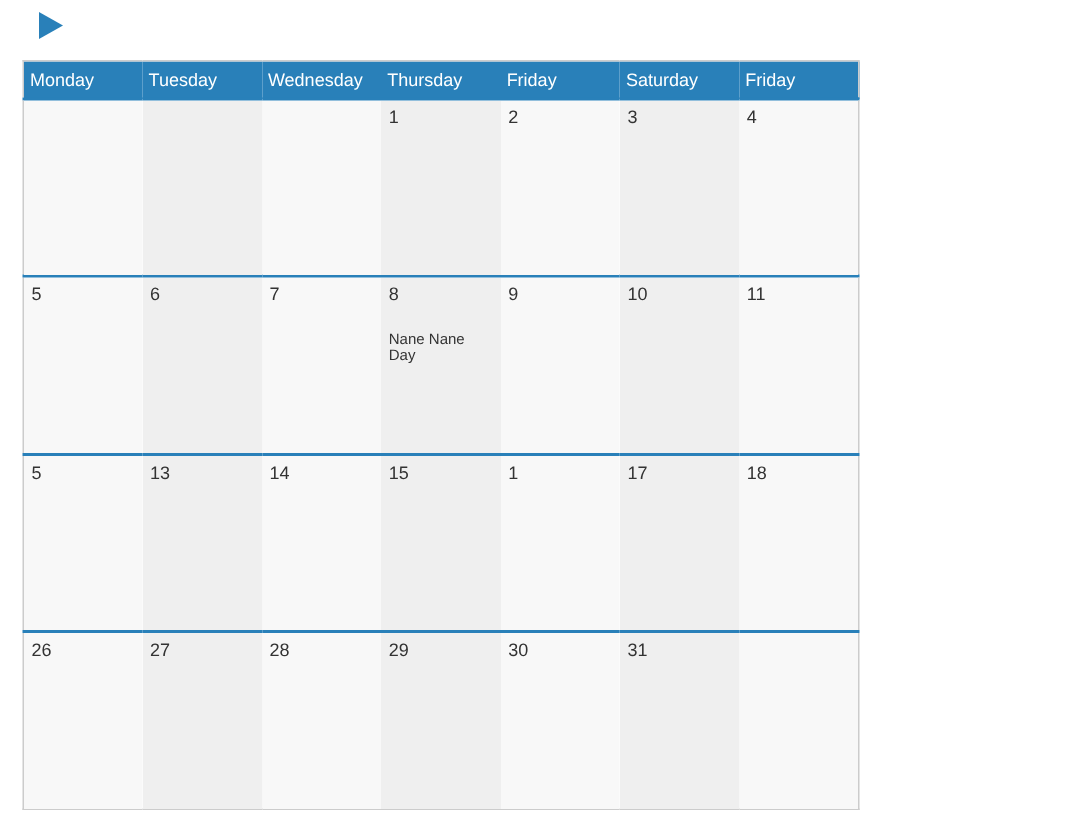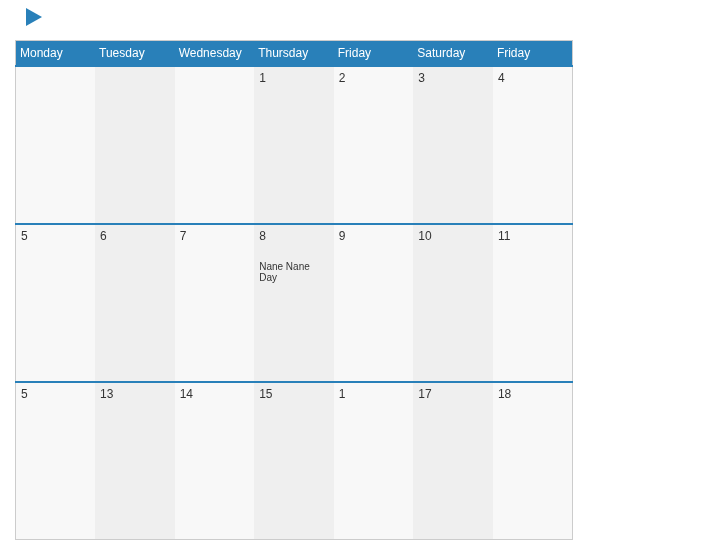--- a/index.html
+++ b/index.html
@@ -202,15 +202,36 @@
           <td>
             <span class="day-number">1</span>
           </td>
           <td>
             <span class="day-number">17</span>
           </td>
           <td>
             <span class="day-number">18</span>
           </td>
         </tr>
+        <tr>
+          <td>
+            <span class="day-number">26</span>
+          </td>
+          <td>
+            <span class="day-number">27</span>
+          </td>
+          <td>
+            <span class="day-number">28</span>
+          </td>
+          <td>
+            <span class="day-number">29</span>
+          </td>
+          <td>
+            <span class="day-number">30</span>
+          </td>
+          <td>
+            <span class="day-number">31</span>
+          </td>
+          <td class="empty"></td>
+        </tr>
       </tbody>
   </table>
 </div>
 
 </body></html>

